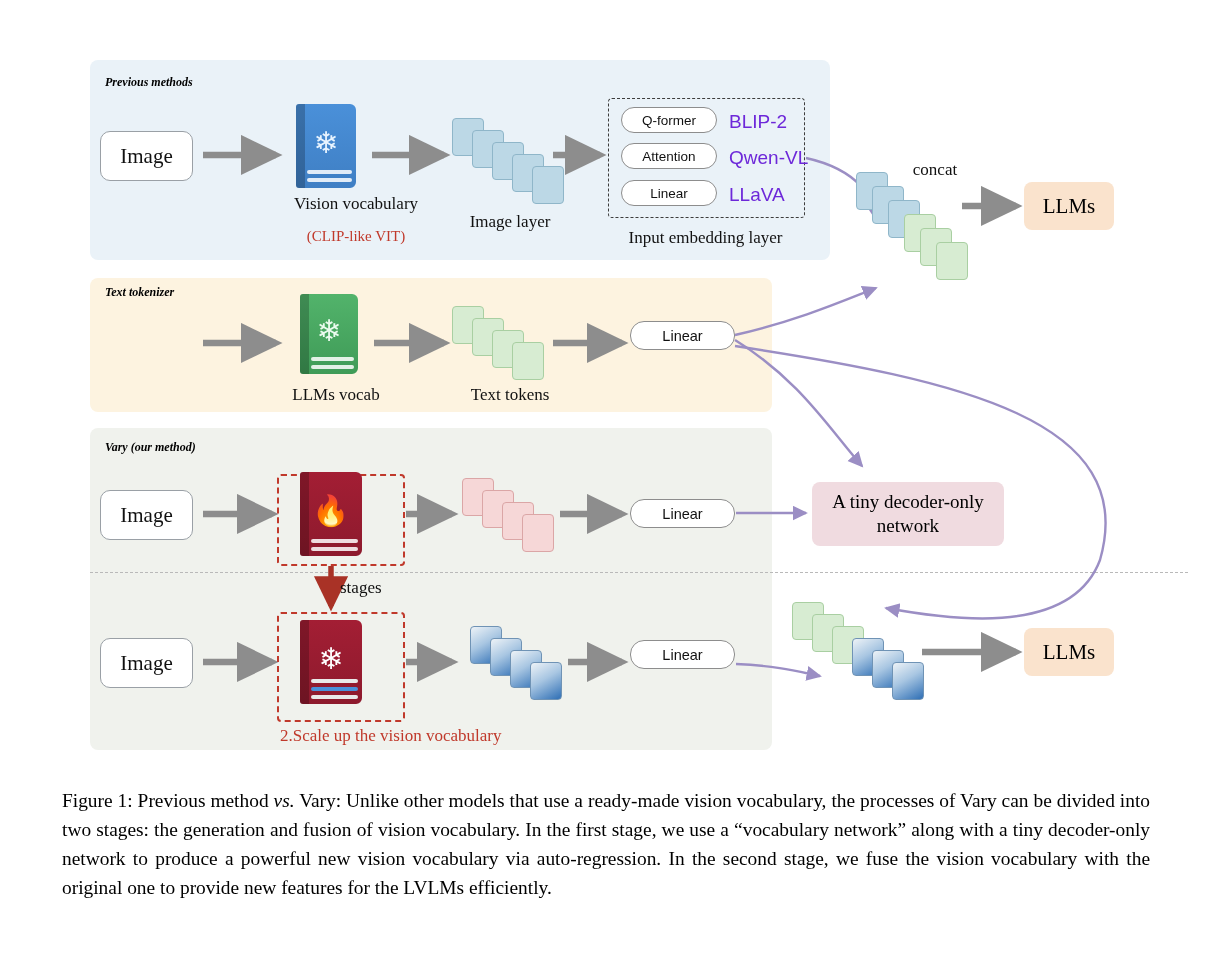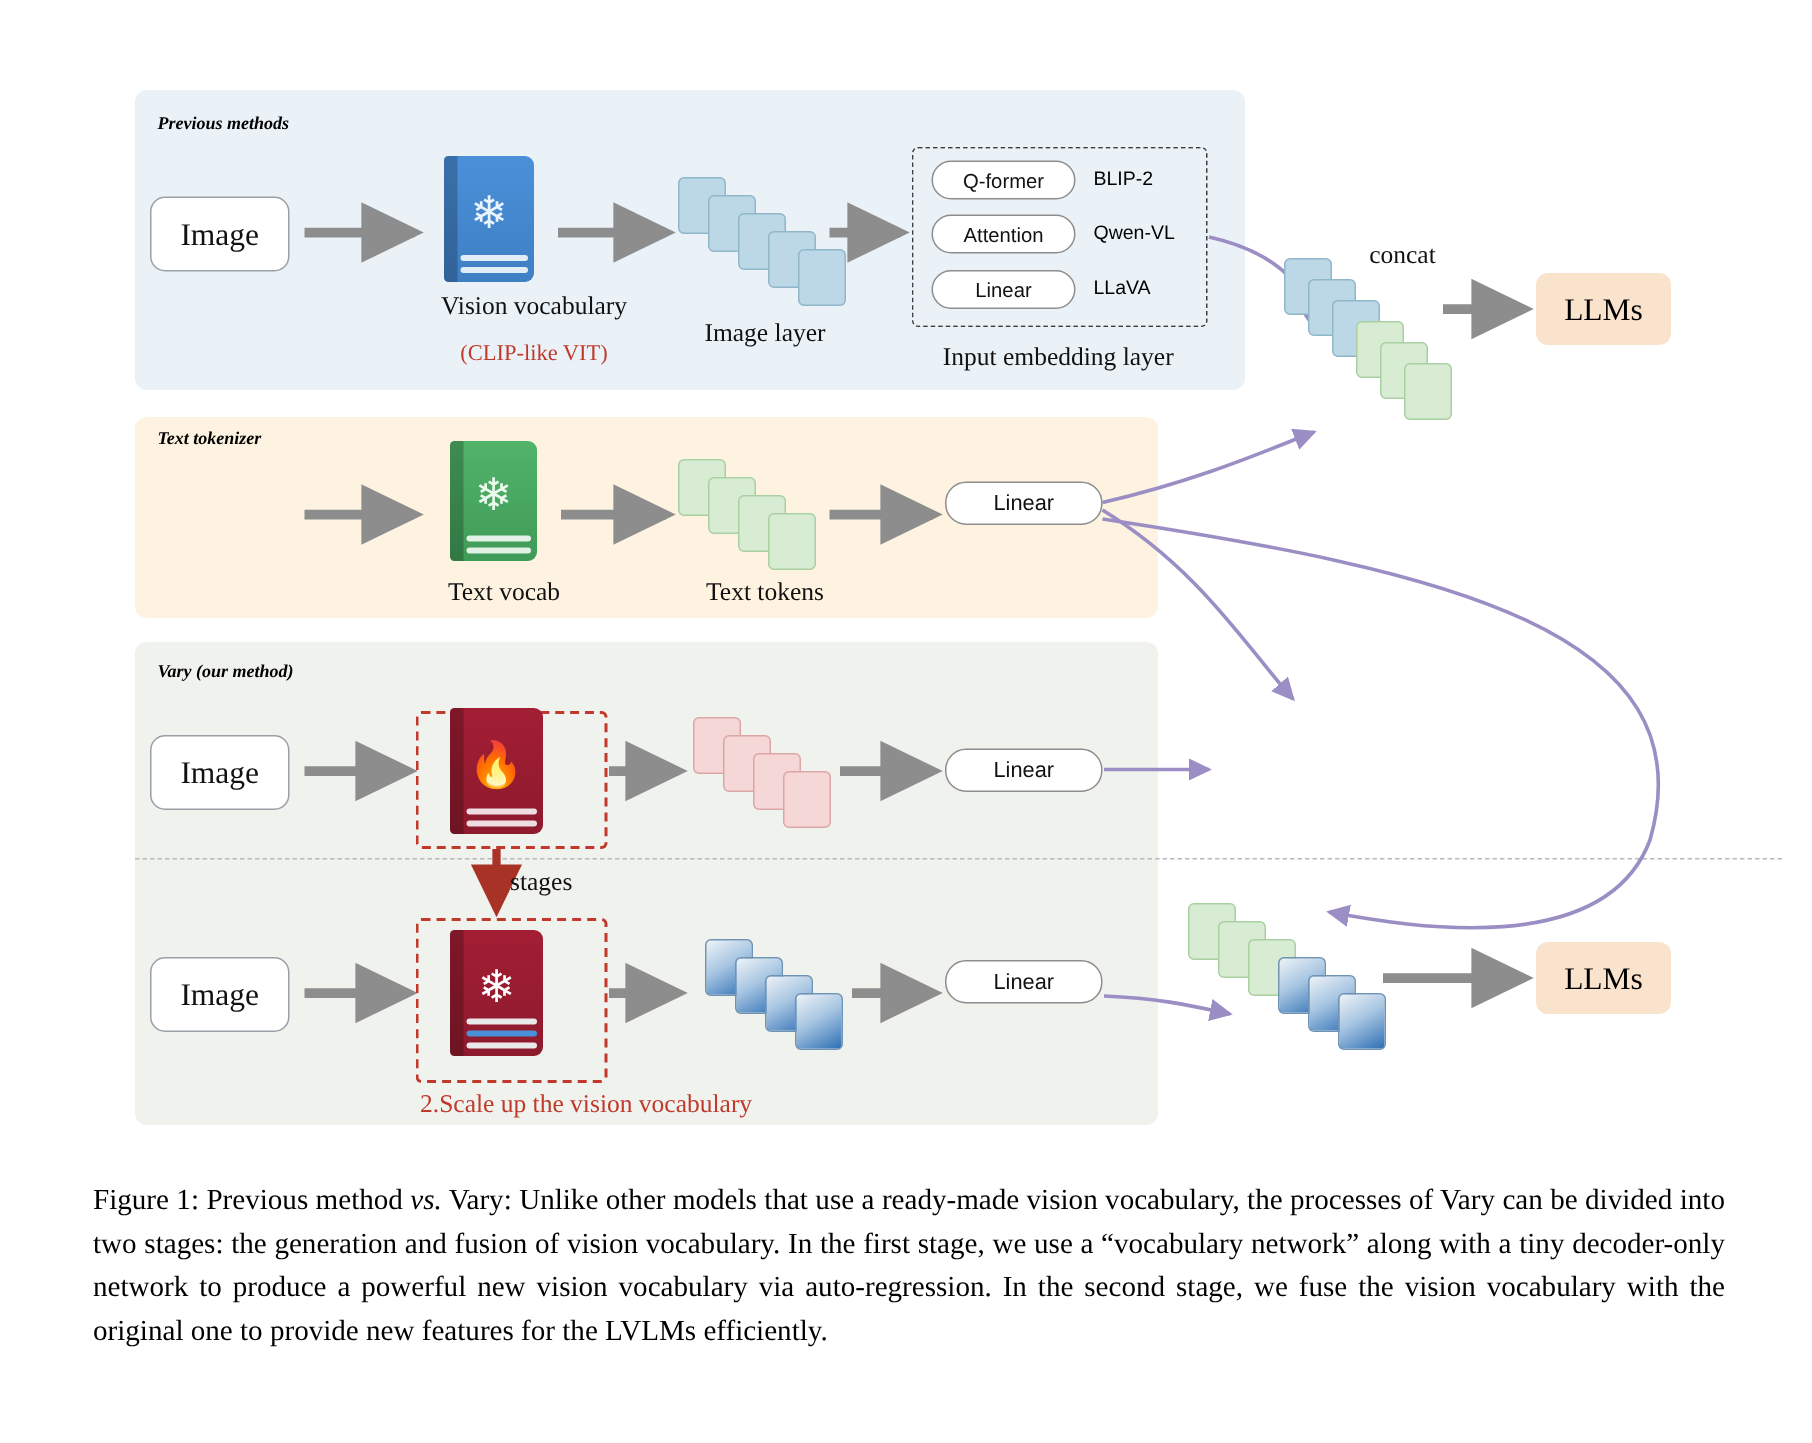--- a/index.html
+++ b/index.html
@@ -104,22 +104,22 @@
     font-size: 13.5px;
     color: #111;
     width: 94px; height: 24px;
   }
   #emb-pill-0 { left: 621px; top: 107px; }
   #emb-pill-1 { left: 621px; top: 143px; }
   #emb-pill-2 { left: 621px; top: 180px; }
   .emb-label {
     position: absolute;
     font-family: "Liberation Sans", sans-serif;
-    font-size: 13px;
-    color: #000000;
+    font-size: 19px;
+    color: #6d28d9;
     white-space: nowrap;
   }
   #emb-label-0 { left: 729px; top: 111px; }
   #emb-label-1 { left: 729px; top: 147px; }
   #emb-label-2 { left: 729px; top: 184px; }
 
   
   .caption {
     position: absolute;
     font-family: "Liberation Serif", serif;
@@ -381,26 +381,27 @@
   <div class="emb-label" id="emb-label-2">LLaVA</div>
 
   <div class="small-pill" id="pill-linear-text">Linear</div>
   <div class="small-pill" id="pill-linear-vary1">Linear</div>
   <div class="small-pill" id="pill-linear-vary2">Linear</div>
 
   <div class="caption" id="cap-vision-vocab">Vision vocabulary</div>
   <div class="caption caption-red" id="cap-clip">(CLIP-like VIT)</div>
   <div class="caption" id="cap-image-tokens">Image layer</div>
   <div class="caption" id="cap-input-emb">Input embedding layer</div>
-  <div class="caption" id="cap-text-vocab">Text vocab</div>
+  <div class="caption" id="cap-text-vocab">LLMs vocab</div>
   <div class="caption" id="cap-text-tokens">Text tokens</div>
   <div class="caption" id="cap-concat">concat</div>
   <div class="caption" id="cap-fusion">stages</div>
   <div class="caption caption-red" id="cap-scale-vocab">2.Scale up the vision vocabulary</div>
 
   <div class="outbox" id="out-llm-1">LLMs</div>
   <div class="outbox" id="out-llm-2">LLMs</div>
+  <div class="outbox" id="out-decoder">A tiny decoder-only network</div>
 
   <div id="figure-caption">
     <span>Figure 1: Previous method </span><span class="it">vs.</span><span> Vary: Unlike other models that use a ready-made vision vocabulary, the processes of Vary can be divided into two stages: the generation and fusion of vision vocabulary. In the first stage, we use a “vocabulary network” along with a tiny decoder-only network to produce a powerful new vision vocabulary via auto-regression. In the second stage, we fuse the vision vocabulary with the original one to provide new features for the LVLMs efficiently.</span>
   </div>
 
 </div>
 
 </body></html>

